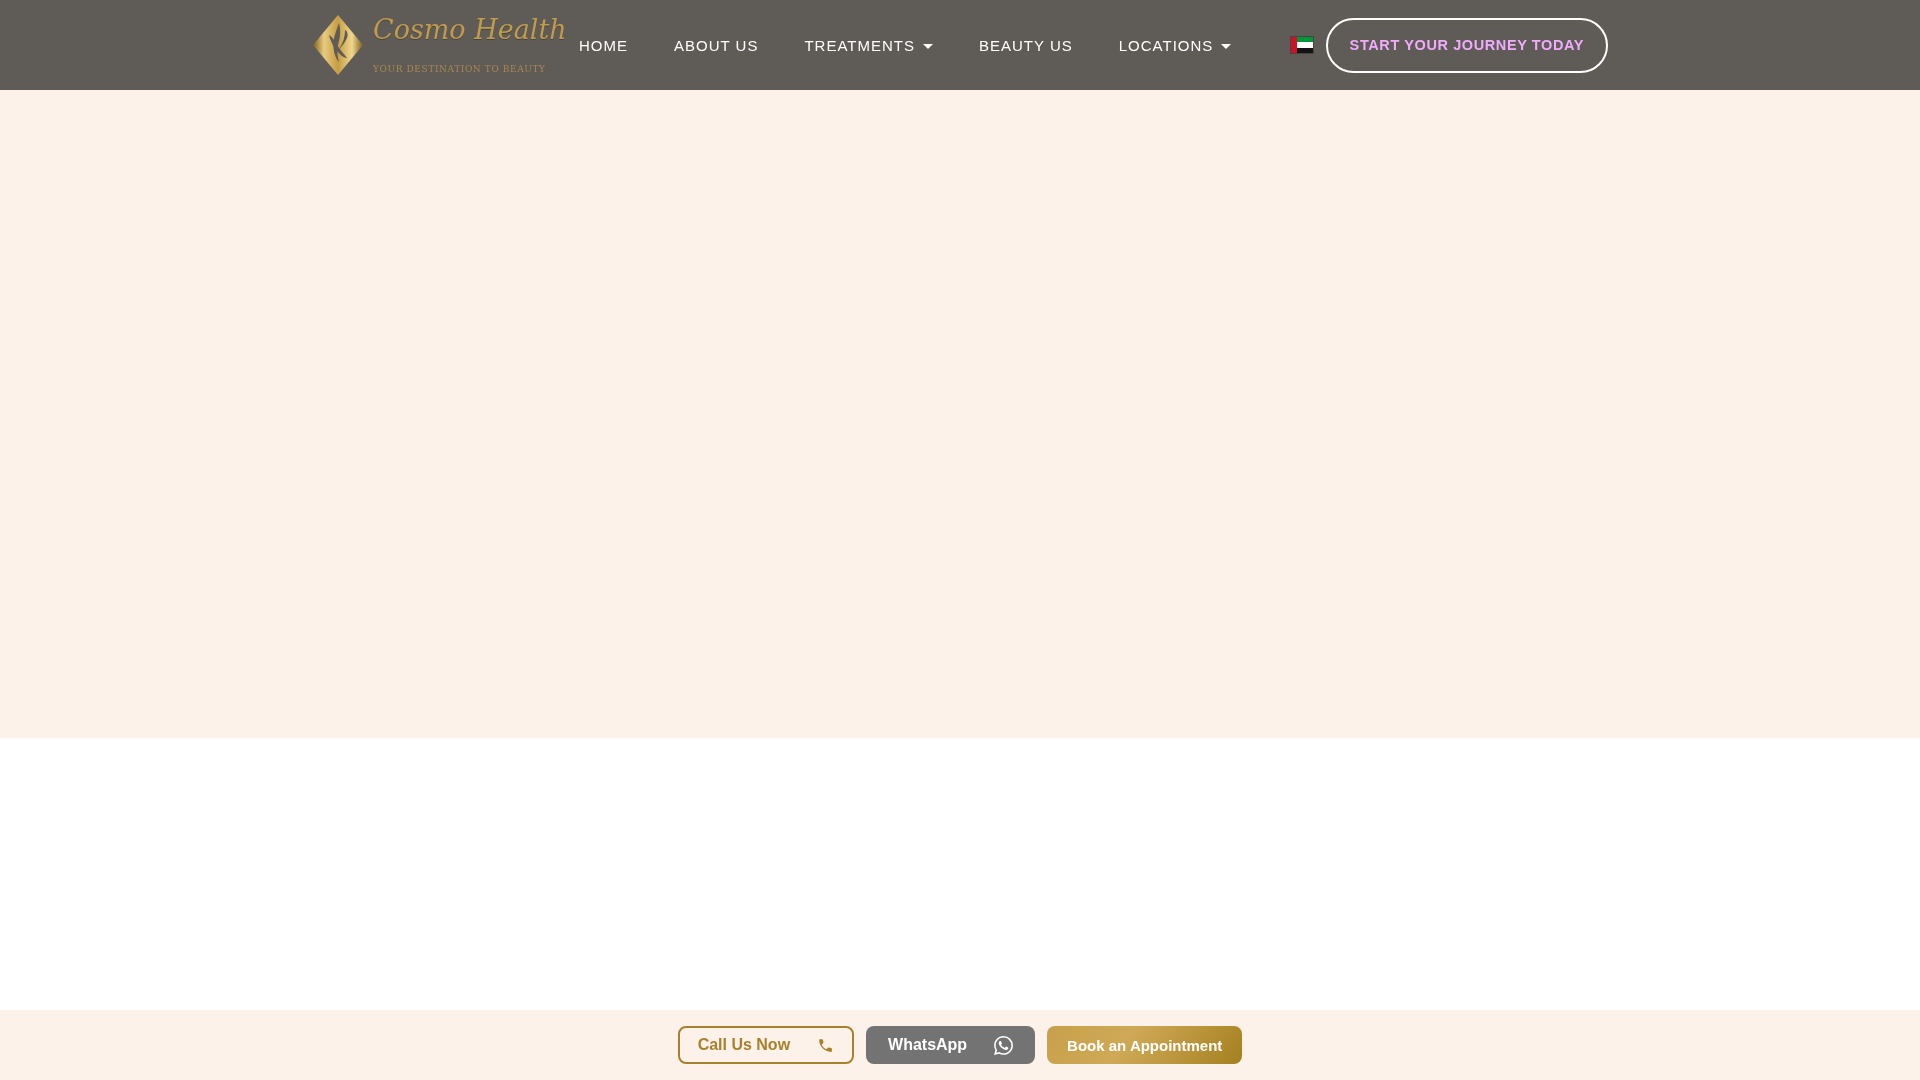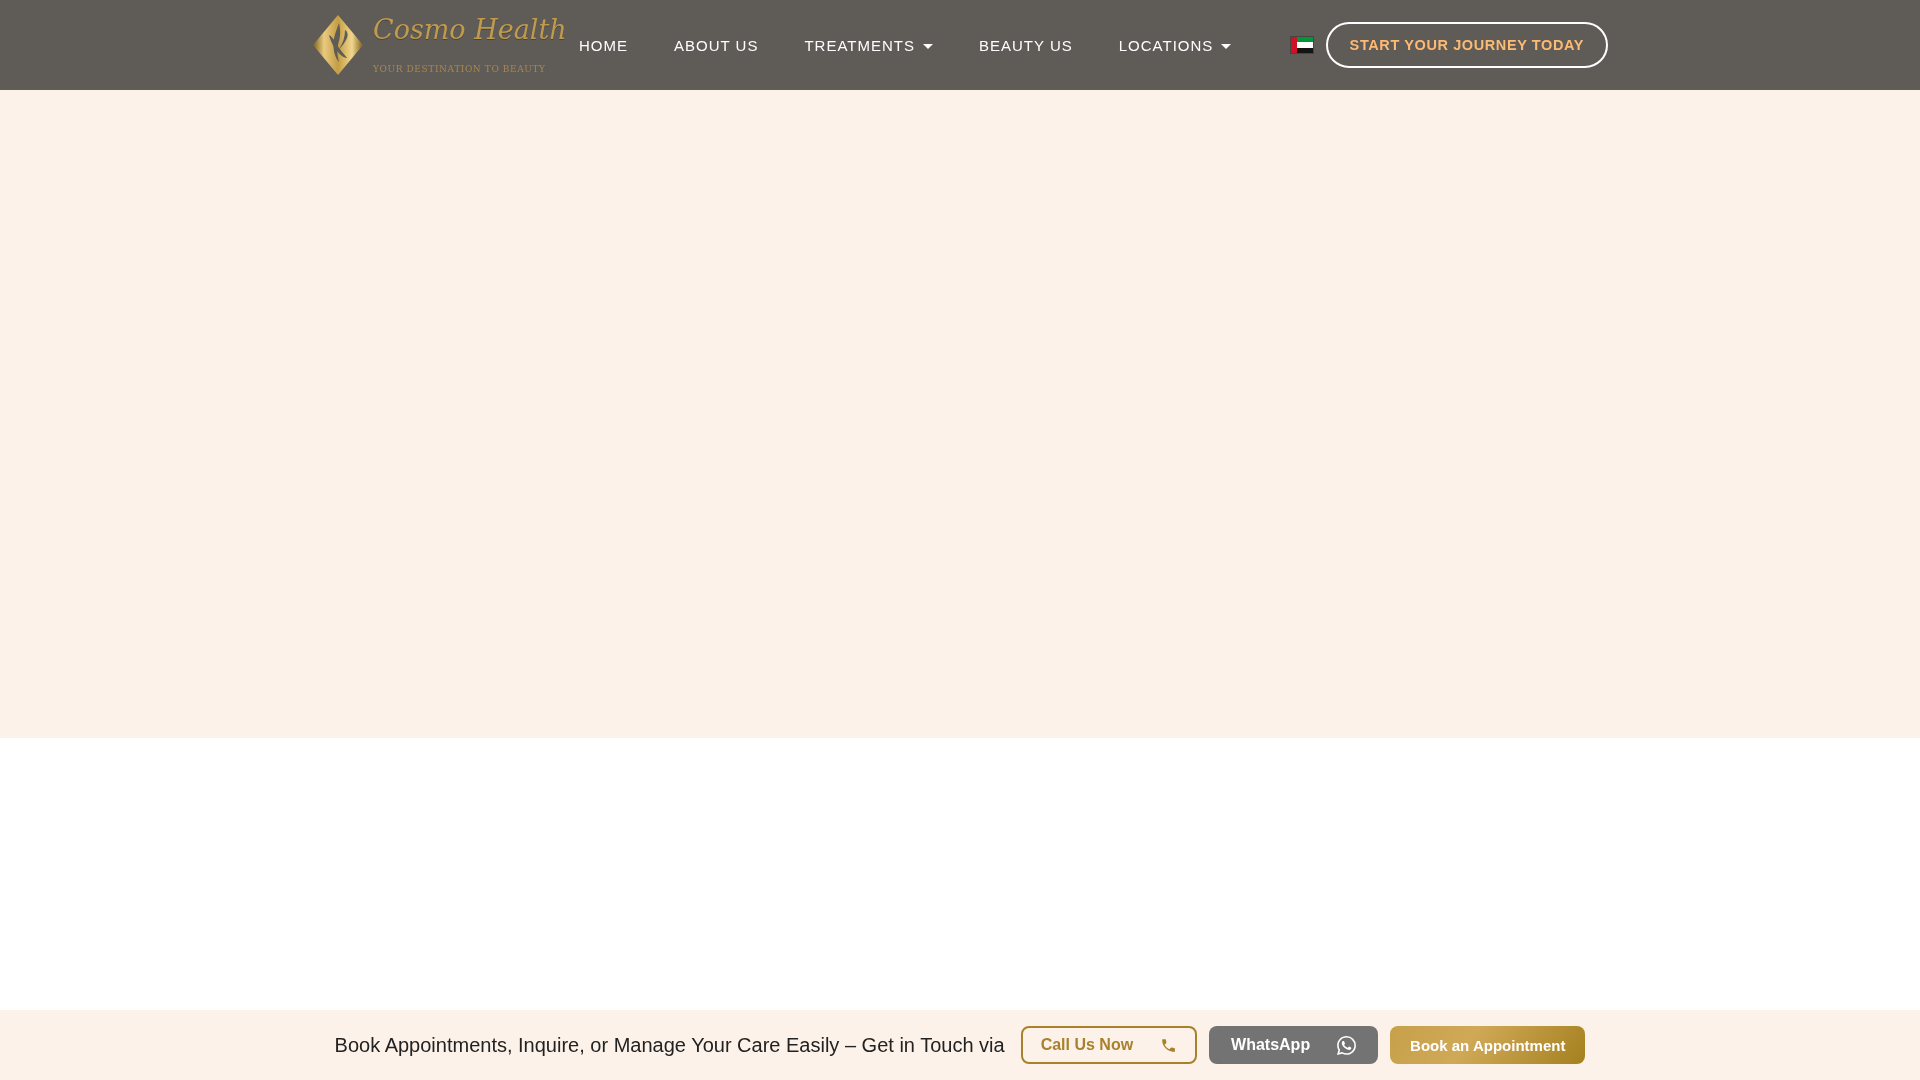--- a/index.html
+++ b/index.html
@@ -50,22 +50,22 @@
     cursor: pointer; box-shadow: 0 0 0 1px rgba(0,0,0,0.25);
   }
   .flag-red { width: 6px; height: 100%; background: #ce1126; }
   .flag-bands { flex: 1; display: flex; flex-direction: column; }
   .flag-green { flex: 1; background: #009639; }
   .flag-white { flex: 1; background: #ffffff; }
   .flag-black { flex: 1; background: #141414; }
 
   .cta-btn {
     background: transparent; border: 2px solid #ffffff; border-radius: 999px;
-    color: #fdba74; font-family: inherit; font-size: 14.5px; font-weight: 600;
-    letter-spacing: 0.6px; padding: 0 22px; height: 46px; min-width: 228px;
+    color: #f0abfc; font-family: inherit; font-size: 14.5px; font-weight: 600;
+    letter-spacing: 0.6px; padding: 0 22px; height: 55px; min-width: 228px;
     cursor: pointer; white-space: nowrap;
   }
 
   
   .hero { height: 648px; background: #fdf2e9; }
   .section-white { height: 272px; background: #ffffff; }
 
   
   .contact-bar {
     height: 70px; background: #fdf2e9;
@@ -151,21 +151,20 @@
     </nav>
 
     <button class="cta-btn">START YOUR JOURNEY TODAY</button>
   </div>
 </header>
 
 <section class="hero"></section>
 <section class="section-white"></section>
 
 <footer class="contact-bar">
-  <span class="contact-msg">Book Appointments, Inquire, or Manage Your Care Easily – Get in Touch via</span>
 
   <button class="btn btn-call">
     <span>Call Us Now</span>
     <span class="icon-16">
       <svg viewBox="0 0 24 24" width="17" height="17">
         <path fill="#a8812c" d="M6.62 10.79c1.44 2.83 3.76 5.14 6.59 6.59l2.2-2.2c.27-.27.67-.36 1.02-.24 1.12.37 2.33.57 3.57.57.55 0 1 .45 1 1V20c0 .55-.45 1-1 1-9.39 0-17-7.61-17-17 0-.55.45-1 1-1h3.5c.55 0 1 .45 1 1 0 1.25.2 2.45.57 3.57.11.35.03.74-.25 1.02l-2.2 2.2z"></path>
       </svg>
     </span>
   </button>
 

